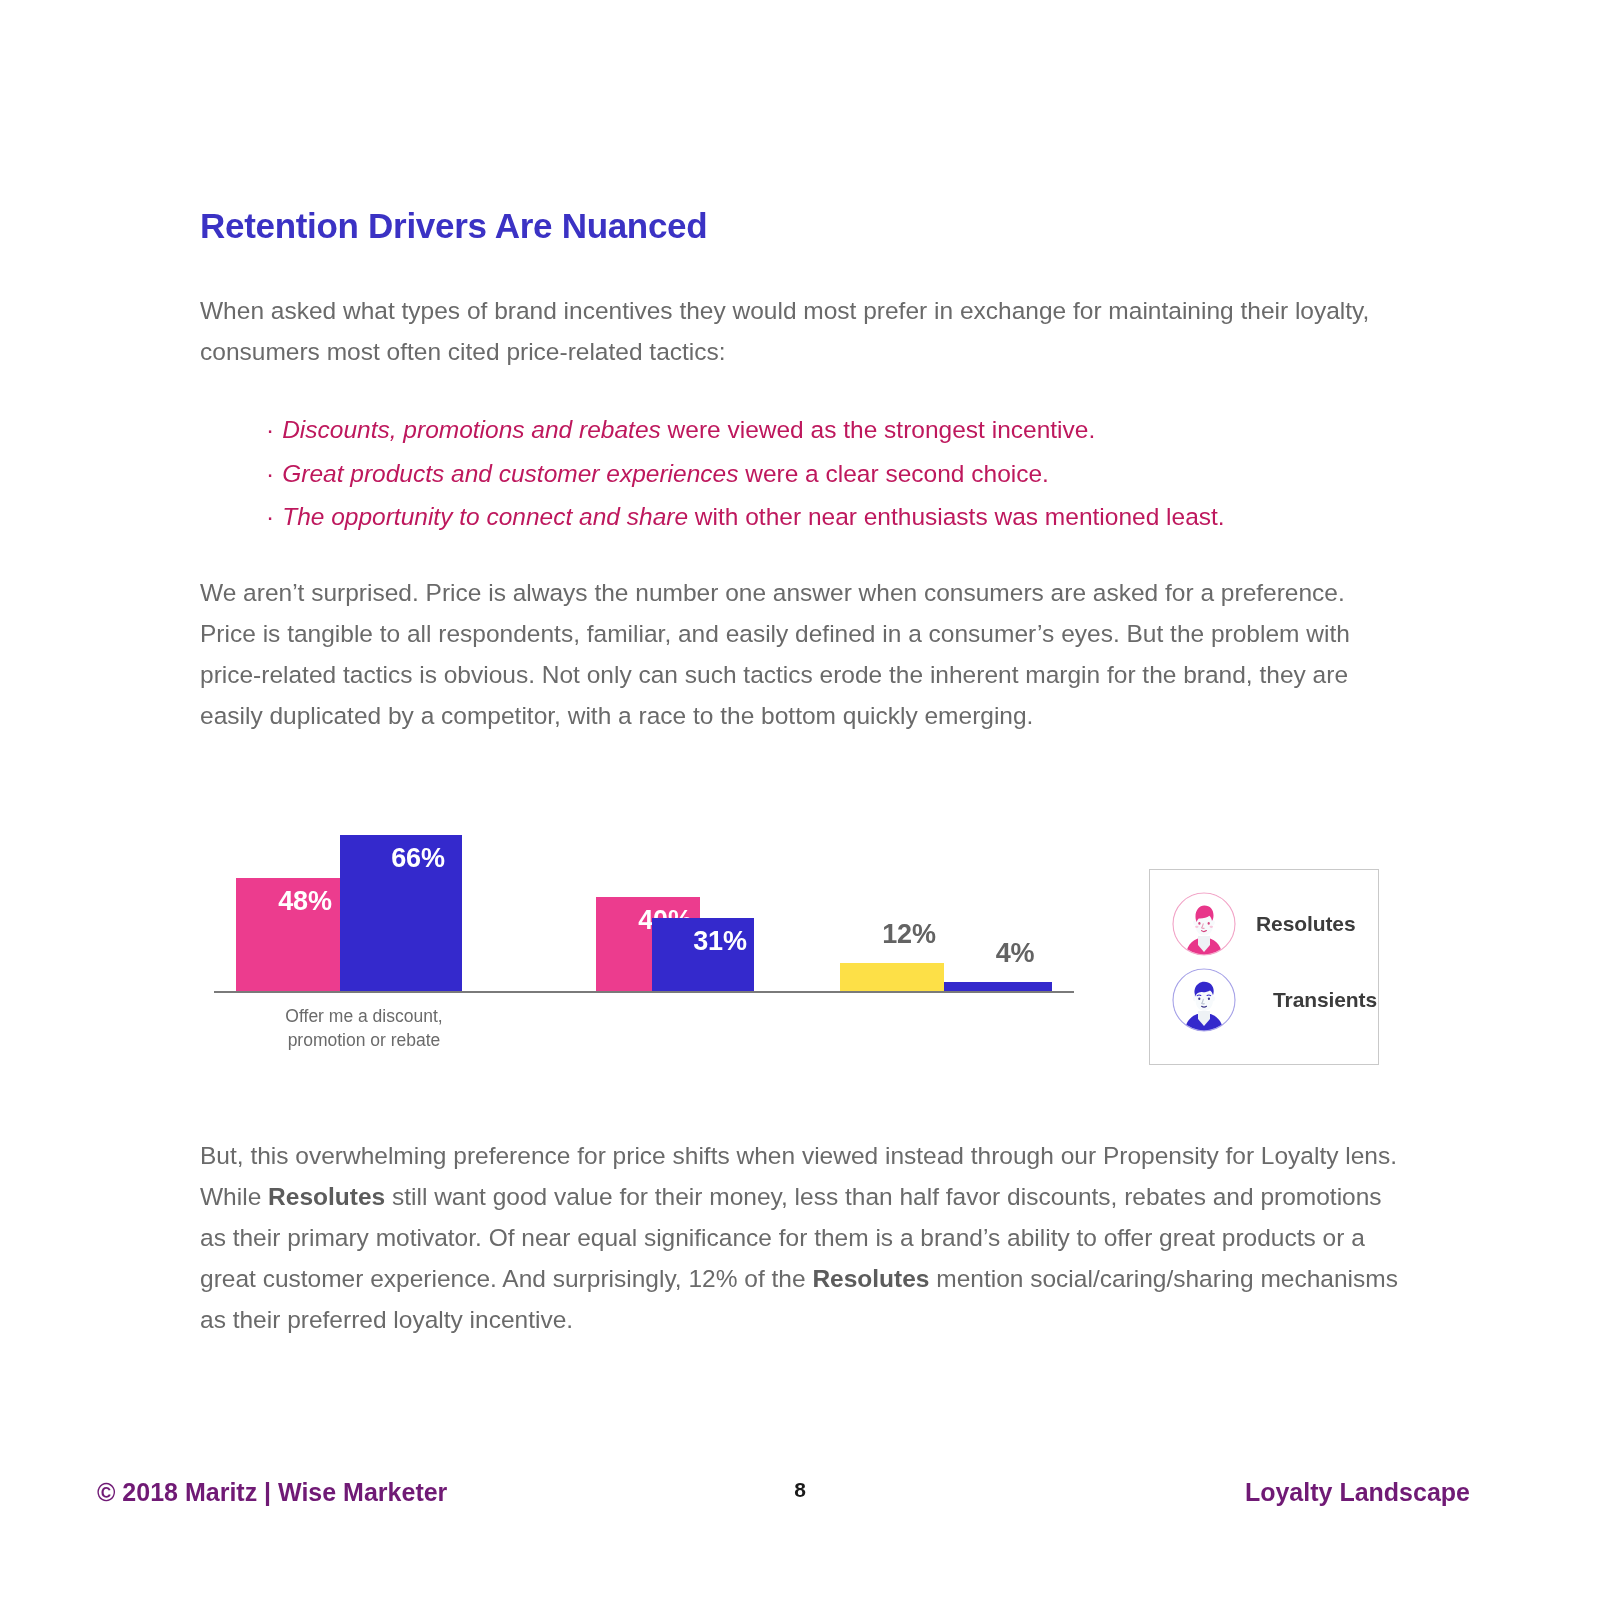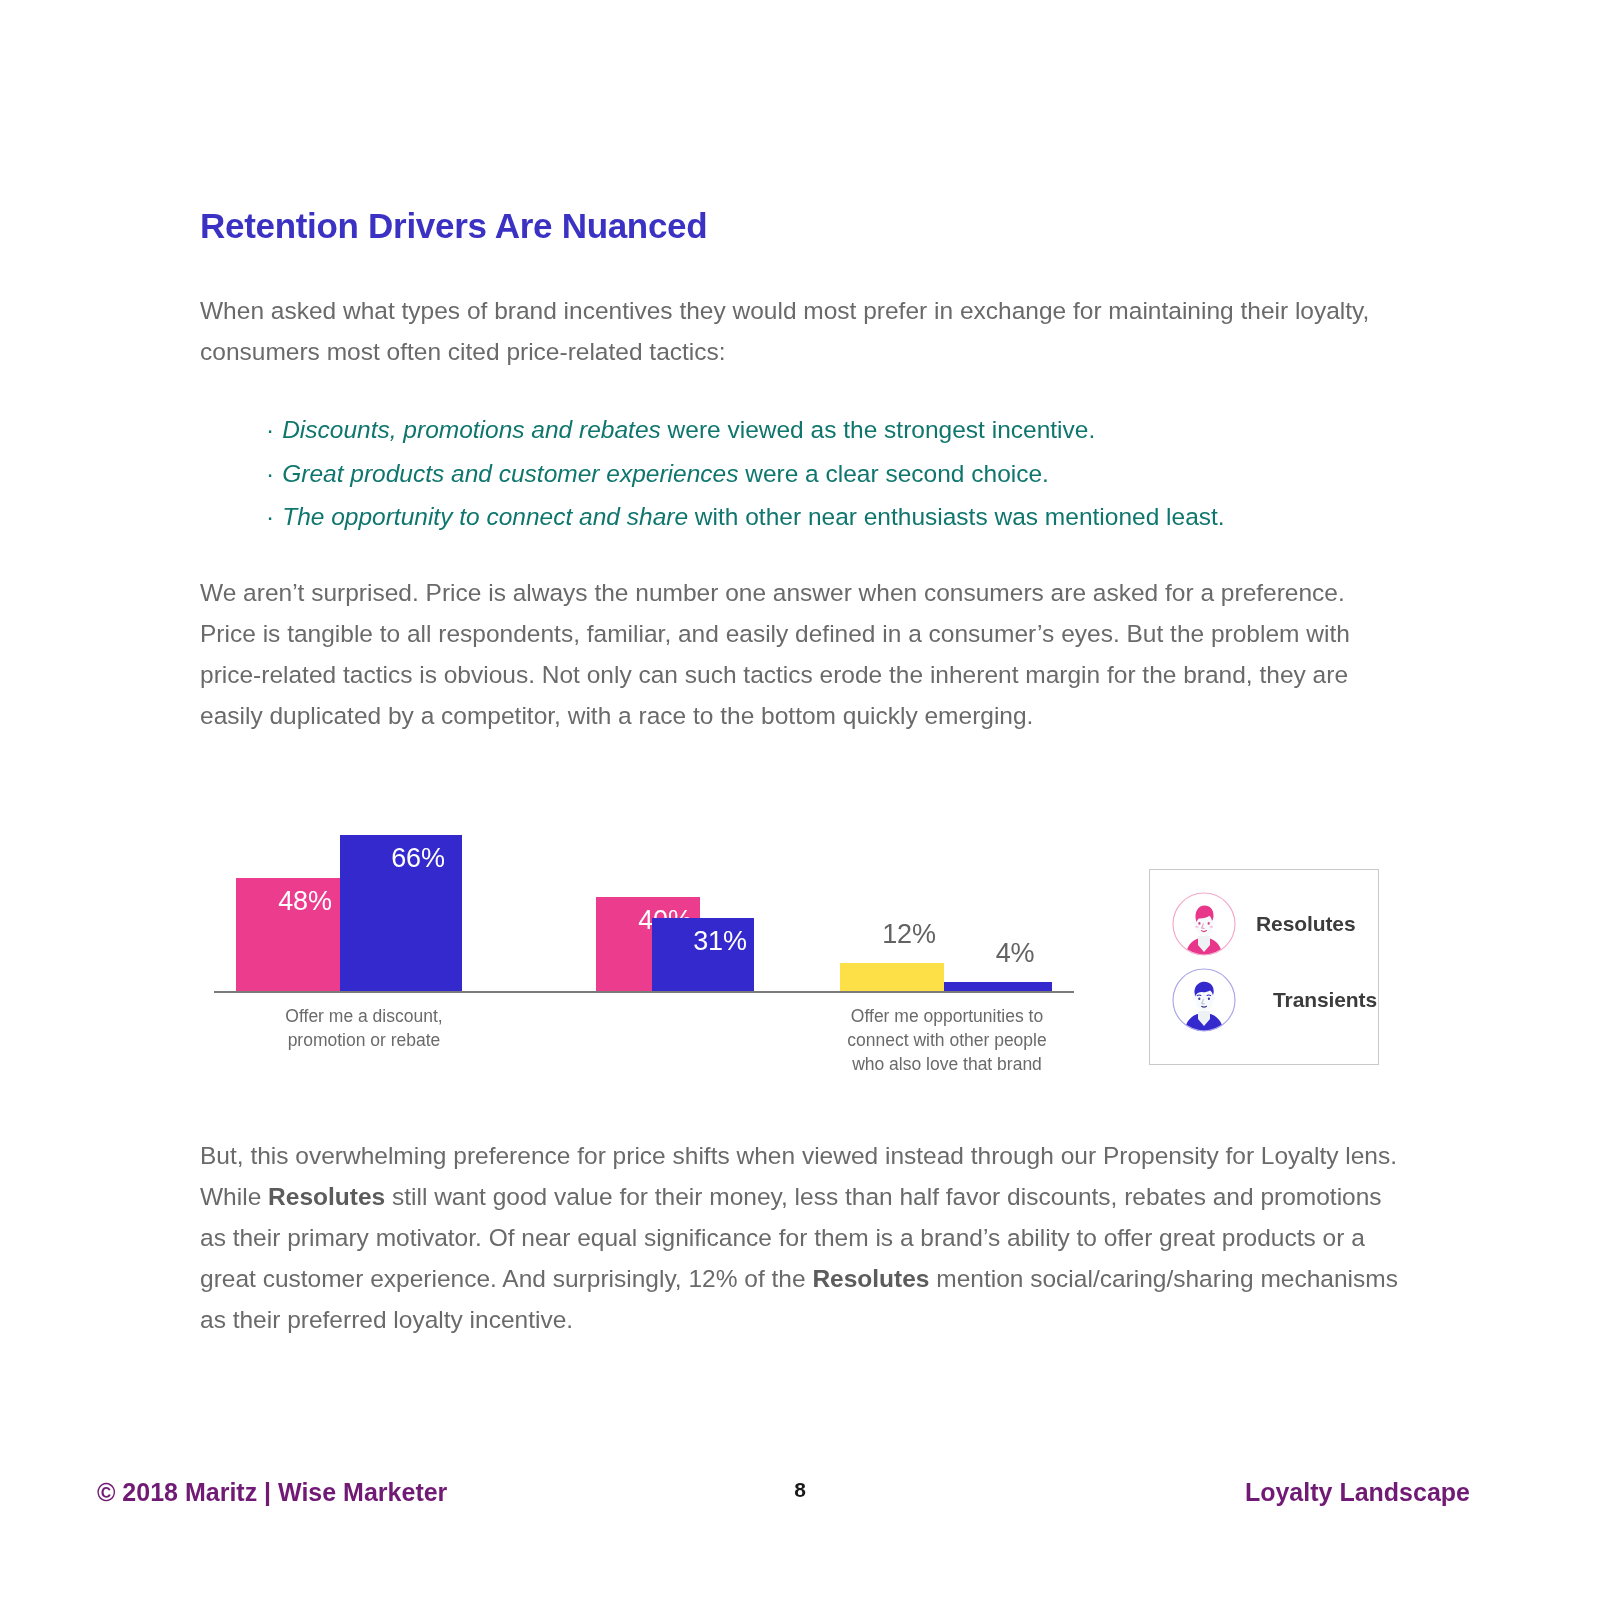--- a/index.html
+++ b/index.html
@@ -38,21 +38,21 @@
     font-stretch: semi-condensed;
   }
   .p-intro { top: 290px; }
   .p-analysis { top: 572px; }
   .p-closing { top: 1135px; }
 
   .bullets {
     position: absolute;
     left: 266px; top: 408px;
     width: 1140px;
-    color: #0f766e;
+    color: #be185d;
     font-size: 24.5px;
     line-height: 43.5px;
   }
   .bullets .li { white-space: nowrap; }
   .bullets .dot { margin-right: 8px; }
   .bullets i { font-style: italic; }
   b { font-weight: 700; color: #5c5c5c; }
 
   
   .chart {
@@ -85,21 +85,21 @@
     bottom: 0;
   }
   .bar.pink { background: #ec3c8e; left: 0; }
   .bar.blue { background: #3429cc; }
 
   .bar-val {
     position: absolute;
     width: 100%;
     text-align: center;
     font-size: 27px;
-    font-weight: 400;
+    font-weight: 700;
     letter-spacing: -0.2px;
     padding-left: 34px;
   }
   .val-in   { top: 8px; color: #ffffff; }
   .val-out  { top: -44px; color: #636363; }
 
   .cat-label {
     position: absolute;
     text-align: center;
     font-size: 17.5px;
@@ -215,25 +215,20 @@
         <div class="bar blue" id="b2t" style="width: 108px; left: 104px; height: 9.42857px; background: rgb(52, 41, 204);">
           <span class="bar-val val-out">4%</span>
         </div>
       </div>
 
     </div>
 
     <div class="cat-label c1">
       <div>Offer me a discount,</div>
       <div>promotion or rebate</div>
-    </div>
-    <div class="cat-label c3">
-      <div>Offer me opportunities to</div>
-      <div>connect with other people</div>
-      <div>who also love that brand</div>
     </div>
 
   </div>
 
   <div class="legend">
 
     <div class="legend-row lr1">
       <span class="avatar">
         <svg viewBox="0 0 64 64" width="64" height="64" aria-hidden="true">
           <circle cx="32" cy="32" r="31" fill="#fff" stroke="#f2a6c8" stroke-width="1.2"></circle>

